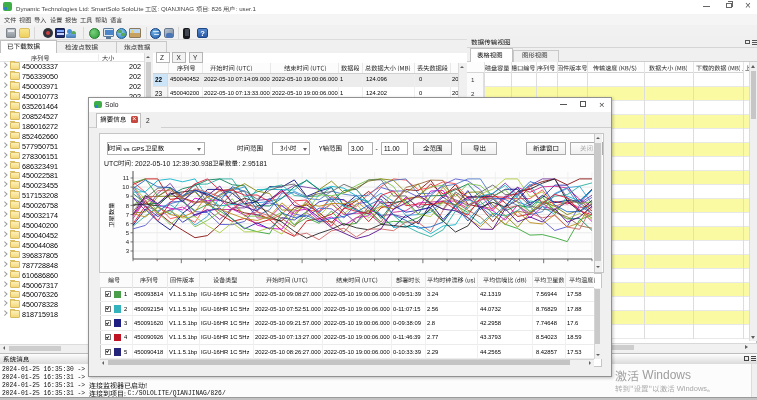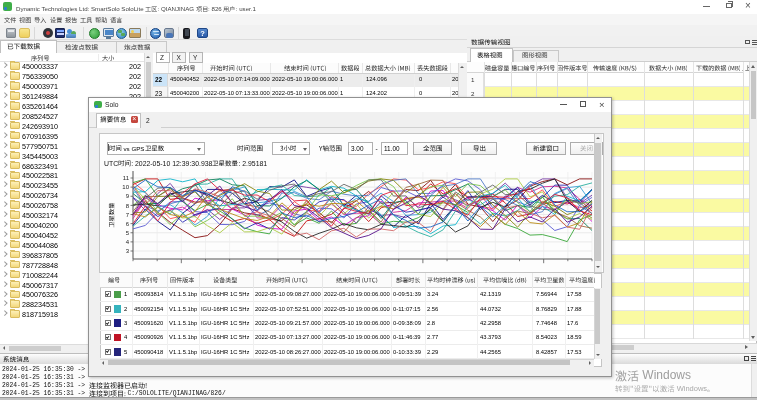--- a/index.html
+++ b/index.html
@@ -268,71 +268,71 @@
 <div class="a" style="left:22px;top:72.22px;font-size:7.2px;color:#000;white-space:pre;">756339050</div>
 <div class="a" style="left:129px;top:72.22px;width:12px;height:8px;overflow:hidden;font-size:7.2px;color:#000">2022</div>
 <div class="a" style="left:3px;top:83.24px;width:3.5px;height:3.5px;border-top:1px solid #9a9a9a;border-right:1px solid #9a9a9a;transform:rotate(45deg);transform-origin:center"></div>
 <div class="a" style="left:10px;top:82.24px;width:10px;height:7.5px;background:linear-gradient(#fdf0b8,#f3d87c);border:1px solid #d9bc60;border-radius:1px"></div>
 <div class="a" style="left:10px;top:81.24px;width:5px;height:1.5px;background:#e8cf74;border:1px solid #d9bc60;border-bottom:none;border-radius:1px 1px 0 0"></div>
 <div class="a" style="left:22px;top:82.14px;font-size:7.2px;color:#000;white-space:pre;">450003971</div>
 <div class="a" style="left:129px;top:82.14px;width:12px;height:8px;overflow:hidden;font-size:7.2px;color:#000">2022</div>
 <div class="a" style="left:3px;top:93.16px;width:3.5px;height:3.5px;border-top:1px solid #9a9a9a;border-right:1px solid #9a9a9a;transform:rotate(45deg);transform-origin:center"></div>
 <div class="a" style="left:10px;top:92.16px;width:10px;height:7.5px;background:linear-gradient(#fdf0b8,#f3d87c);border:1px solid #d9bc60;border-radius:1px"></div>
 <div class="a" style="left:10px;top:91.16px;width:5px;height:1.5px;background:#e8cf74;border:1px solid #d9bc60;border-bottom:none;border-radius:1px 1px 0 0"></div>
-<div class="a" style="left:22px;top:92.06px;font-size:7.2px;color:#000;white-space:pre;">361249884</div>
+<div class="a" style="left:22px;top:92.06px;font-size:7.2px;color:#000;white-space:pre;">450010773</div>
 <div class="a" style="left:129px;top:92.06px;width:12px;height:8px;overflow:hidden;font-size:7.2px;color:#000">2022</div>
 <div class="a" style="left:3px;top:103.08px;width:3.5px;height:3.5px;border-top:1px solid #9a9a9a;border-right:1px solid #9a9a9a;transform:rotate(45deg);transform-origin:center"></div>
 <div class="a" style="left:10px;top:102.08px;width:10px;height:7.5px;background:linear-gradient(#fdf0b8,#f3d87c);border:1px solid #d9bc60;border-radius:1px"></div>
 <div class="a" style="left:10px;top:101.08px;width:5px;height:1.5px;background:#e8cf74;border:1px solid #d9bc60;border-bottom:none;border-radius:1px 1px 0 0"></div>
 <div class="a" style="left:22px;top:101.98px;font-size:7.2px;color:#000;white-space:pre;">635261464</div>
 <div class="a" style="left:129px;top:101.98px;width:12px;height:8px;overflow:hidden;font-size:7.2px;color:#000">2022</div>
 <div class="a" style="left:3px;top:113px;width:3.5px;height:3.5px;border-top:1px solid #9a9a9a;border-right:1px solid #9a9a9a;transform:rotate(45deg);transform-origin:center"></div>
 <div class="a" style="left:10px;top:112px;width:10px;height:7.5px;background:linear-gradient(#fdf0b8,#f3d87c);border:1px solid #d9bc60;border-radius:1px"></div>
 <div class="a" style="left:10px;top:111px;width:5px;height:1.5px;background:#e8cf74;border:1px solid #d9bc60;border-bottom:none;border-radius:1px 1px 0 0"></div>
 <div class="a" style="left:22px;top:111.9px;font-size:7.2px;color:#000;white-space:pre;">208524527</div>
 <div class="a" style="left:129px;top:111.9px;width:12px;height:8px;overflow:hidden;font-size:7.2px;color:#000">2022</div>
 <div class="a" style="left:3px;top:122.92px;width:3.5px;height:3.5px;border-top:1px solid #9a9a9a;border-right:1px solid #9a9a9a;transform:rotate(45deg);transform-origin:center"></div>
 <div class="a" style="left:10px;top:121.92px;width:10px;height:7.5px;background:linear-gradient(#fdf0b8,#f3d87c);border:1px solid #d9bc60;border-radius:1px"></div>
 <div class="a" style="left:10px;top:120.92px;width:5px;height:1.5px;background:#e8cf74;border:1px solid #d9bc60;border-bottom:none;border-radius:1px 1px 0 0"></div>
-<div class="a" style="left:22px;top:121.82px;font-size:7.2px;color:#000;white-space:pre;">242693910</div>
+<div class="a" style="left:22px;top:121.82px;font-size:7.2px;color:#000;white-space:pre;">186016272</div>
 <div class="a" style="left:129px;top:121.82px;width:12px;height:8px;overflow:hidden;font-size:7.2px;color:#000">2022</div>
 <div class="a" style="left:3px;top:132.84px;width:3.5px;height:3.5px;border-top:1px solid #9a9a9a;border-right:1px solid #9a9a9a;transform:rotate(45deg);transform-origin:center"></div>
 <div class="a" style="left:10px;top:131.84px;width:10px;height:7.5px;background:linear-gradient(#fdf0b8,#f3d87c);border:1px solid #d9bc60;border-radius:1px"></div>
 <div class="a" style="left:10px;top:130.84px;width:5px;height:1.5px;background:#e8cf74;border:1px solid #d9bc60;border-bottom:none;border-radius:1px 1px 0 0"></div>
-<div class="a" style="left:22px;top:131.74px;font-size:7.2px;color:#000;white-space:pre;">670916395</div>
+<div class="a" style="left:22px;top:131.74px;font-size:7.2px;color:#000;white-space:pre;">852462660</div>
 <div class="a" style="left:129px;top:131.74px;width:12px;height:8px;overflow:hidden;font-size:7.2px;color:#000">2022</div>
 <div class="a" style="left:3px;top:142.76px;width:3.5px;height:3.5px;border-top:1px solid #9a9a9a;border-right:1px solid #9a9a9a;transform:rotate(45deg);transform-origin:center"></div>
 <div class="a" style="left:10px;top:141.76px;width:10px;height:7.5px;background:linear-gradient(#fdf0b8,#f3d87c);border:1px solid #d9bc60;border-radius:1px"></div>
 <div class="a" style="left:10px;top:140.76px;width:5px;height:1.5px;background:#e8cf74;border:1px solid #d9bc60;border-bottom:none;border-radius:1px 1px 0 0"></div>
 <div class="a" style="left:22px;top:141.66px;font-size:7.2px;color:#000;white-space:pre;">577950751</div>
 <div class="a" style="left:129px;top:141.66px;width:12px;height:8px;overflow:hidden;font-size:7.2px;color:#000">2022</div>
 <div class="a" style="left:3px;top:152.68px;width:3.5px;height:3.5px;border-top:1px solid #9a9a9a;border-right:1px solid #9a9a9a;transform:rotate(45deg);transform-origin:center"></div>
 <div class="a" style="left:10px;top:151.68px;width:10px;height:7.5px;background:linear-gradient(#fdf0b8,#f3d87c);border:1px solid #d9bc60;border-radius:1px"></div>
 <div class="a" style="left:10px;top:150.68px;width:5px;height:1.5px;background:#e8cf74;border:1px solid #d9bc60;border-bottom:none;border-radius:1px 1px 0 0"></div>
-<div class="a" style="left:22px;top:151.58px;font-size:7.2px;color:#000;white-space:pre;">345445003</div>
+<div class="a" style="left:22px;top:151.58px;font-size:7.2px;color:#000;white-space:pre;">278306151</div>
 <div class="a" style="left:129px;top:151.58px;width:12px;height:8px;overflow:hidden;font-size:7.2px;color:#000">2022</div>
 <div class="a" style="left:3px;top:162.6px;width:3.5px;height:3.5px;border-top:1px solid #9a9a9a;border-right:1px solid #9a9a9a;transform:rotate(45deg);transform-origin:center"></div>
 <div class="a" style="left:10px;top:161.6px;width:10px;height:7.5px;background:linear-gradient(#fdf0b8,#f3d87c);border:1px solid #d9bc60;border-radius:1px"></div>
 <div class="a" style="left:10px;top:160.6px;width:5px;height:1.5px;background:#e8cf74;border:1px solid #d9bc60;border-bottom:none;border-radius:1px 1px 0 0"></div>
 <div class="a" style="left:22px;top:161.5px;font-size:7.2px;color:#000;white-space:pre;">686323491</div>
 <div class="a" style="left:129px;top:161.5px;width:12px;height:8px;overflow:hidden;font-size:7.2px;color:#000">2022</div>
 <div class="a" style="left:3px;top:172.52px;width:3.5px;height:3.5px;border-top:1px solid #9a9a9a;border-right:1px solid #9a9a9a;transform:rotate(45deg);transform-origin:center"></div>
 <div class="a" style="left:10px;top:171.52px;width:10px;height:7.5px;background:linear-gradient(#fdf0b8,#f3d87c);border:1px solid #d9bc60;border-radius:1px"></div>
 <div class="a" style="left:10px;top:170.52px;width:5px;height:1.5px;background:#e8cf74;border:1px solid #d9bc60;border-bottom:none;border-radius:1px 1px 0 0"></div>
 <div class="a" style="left:22px;top:171.42px;font-size:7.2px;color:#000;white-space:pre;">450022581</div>
 <div class="a" style="left:129px;top:171.42px;width:12px;height:8px;overflow:hidden;font-size:7.2px;color:#000">2022</div>
 <div class="a" style="left:3px;top:182.44px;width:3.5px;height:3.5px;border-top:1px solid #9a9a9a;border-right:1px solid #9a9a9a;transform:rotate(45deg);transform-origin:center"></div>
 <div class="a" style="left:10px;top:181.44px;width:10px;height:7.5px;background:linear-gradient(#fdf0b8,#f3d87c);border:1px solid #d9bc60;border-radius:1px"></div>
 <div class="a" style="left:10px;top:180.44px;width:5px;height:1.5px;background:#e8cf74;border:1px solid #d9bc60;border-bottom:none;border-radius:1px 1px 0 0"></div>
 <div class="a" style="left:22px;top:181.34px;font-size:7.2px;color:#000;white-space:pre;">450023455</div>
 <div class="a" style="left:129px;top:181.34px;width:12px;height:8px;overflow:hidden;font-size:7.2px;color:#000">2022</div>
 <div class="a" style="left:3px;top:192.36px;width:3.5px;height:3.5px;border-top:1px solid #9a9a9a;border-right:1px solid #9a9a9a;transform:rotate(45deg);transform-origin:center"></div>
 <div class="a" style="left:10px;top:191.36px;width:10px;height:7.5px;background:linear-gradient(#fdf0b8,#f3d87c);border:1px solid #d9bc60;border-radius:1px"></div>
 <div class="a" style="left:10px;top:190.36px;width:5px;height:1.5px;background:#e8cf74;border:1px solid #d9bc60;border-bottom:none;border-radius:1px 1px 0 0"></div>
-<div class="a" style="left:22px;top:191.26px;font-size:7.2px;color:#000;white-space:pre;">450026734</div>
+<div class="a" style="left:22px;top:191.26px;font-size:7.2px;color:#000;white-space:pre;">517153208</div>
 <div class="a" style="left:129px;top:191.26px;width:12px;height:8px;overflow:hidden;font-size:7.2px;color:#000">2022</div>
 <div class="a" style="left:3px;top:202.28px;width:3.5px;height:3.5px;border-top:1px solid #9a9a9a;border-right:1px solid #9a9a9a;transform:rotate(45deg);transform-origin:center"></div>
 <div class="a" style="left:10px;top:201.28px;width:10px;height:7.5px;background:linear-gradient(#fdf0b8,#f3d87c);border:1px solid #d9bc60;border-radius:1px"></div>
 <div class="a" style="left:10px;top:200.28px;width:5px;height:1.5px;background:#e8cf74;border:1px solid #d9bc60;border-bottom:none;border-radius:1px 1px 0 0"></div>
 <div class="a" style="left:22px;top:201.18px;font-size:7.2px;color:#000;white-space:pre;">450026758</div>
 <div class="a" style="left:129px;top:201.18px;width:12px;height:8px;overflow:hidden;font-size:7.2px;color:#000">2022</div>
 <div class="a" style="left:3px;top:212.2px;width:3.5px;height:3.5px;border-top:1px solid #9a9a9a;border-right:1px solid #9a9a9a;transform:rotate(45deg);transform-origin:center"></div>
 <div class="a" style="left:10px;top:211.2px;width:10px;height:7.5px;background:linear-gradient(#fdf0b8,#f3d87c);border:1px solid #d9bc60;border-radius:1px"></div>
 <div class="a" style="left:10px;top:210.2px;width:5px;height:1.5px;background:#e8cf74;border:1px solid #d9bc60;border-bottom:none;border-radius:1px 1px 0 0"></div>
 <div class="a" style="left:22px;top:211.1px;font-size:7.2px;color:#000;white-space:pre;">450032174</div>
@@ -358,36 +358,36 @@
 <div class="a" style="left:22px;top:250.78px;font-size:7.2px;color:#000;white-space:pre;">396837805</div>
 <div class="a" style="left:129px;top:250.78px;width:12px;height:8px;overflow:hidden;font-size:7.2px;color:#000">2022</div>
 <div class="a" style="left:3px;top:261.8px;width:3.5px;height:3.5px;border-top:1px solid #9a9a9a;border-right:1px solid #9a9a9a;transform:rotate(45deg);transform-origin:center"></div>
 <div class="a" style="left:10px;top:260.8px;width:10px;height:7.5px;background:linear-gradient(#fdf0b8,#f3d87c);border:1px solid #d9bc60;border-radius:1px"></div>
 <div class="a" style="left:10px;top:259.8px;width:5px;height:1.5px;background:#e8cf74;border:1px solid #d9bc60;border-bottom:none;border-radius:1px 1px 0 0"></div>
 <div class="a" style="left:22px;top:260.7px;font-size:7.2px;color:#000;white-space:pre;">787728848</div>
 <div class="a" style="left:129px;top:260.7px;width:12px;height:8px;overflow:hidden;font-size:7.2px;color:#000">2022</div>
 <div class="a" style="left:3px;top:271.72px;width:3.5px;height:3.5px;border-top:1px solid #9a9a9a;border-right:1px solid #9a9a9a;transform:rotate(45deg);transform-origin:center"></div>
 <div class="a" style="left:10px;top:270.72px;width:10px;height:7.5px;background:linear-gradient(#fdf0b8,#f3d87c);border:1px solid #d9bc60;border-radius:1px"></div>
 <div class="a" style="left:10px;top:269.72px;width:5px;height:1.5px;background:#e8cf74;border:1px solid #d9bc60;border-bottom:none;border-radius:1px 1px 0 0"></div>
-<div class="a" style="left:22px;top:270.62px;font-size:7.2px;color:#000;white-space:pre;">710082244</div>
+<div class="a" style="left:22px;top:270.62px;font-size:7.2px;color:#000;white-space:pre;">610686860</div>
 <div class="a" style="left:129px;top:270.62px;width:12px;height:8px;overflow:hidden;font-size:7.2px;color:#000">2022</div>
 <div class="a" style="left:3px;top:281.64px;width:3.5px;height:3.5px;border-top:1px solid #9a9a9a;border-right:1px solid #9a9a9a;transform:rotate(45deg);transform-origin:center"></div>
 <div class="a" style="left:10px;top:280.64px;width:10px;height:7.5px;background:linear-gradient(#fdf0b8,#f3d87c);border:1px solid #d9bc60;border-radius:1px"></div>
 <div class="a" style="left:10px;top:279.64px;width:5px;height:1.5px;background:#e8cf74;border:1px solid #d9bc60;border-bottom:none;border-radius:1px 1px 0 0"></div>
 <div class="a" style="left:22px;top:280.54px;font-size:7.2px;color:#000;white-space:pre;">450067317</div>
 <div class="a" style="left:129px;top:280.54px;width:12px;height:8px;overflow:hidden;font-size:7.2px;color:#000">2022</div>
 <div class="a" style="left:3px;top:291.56px;width:3.5px;height:3.5px;border-top:1px solid #9a9a9a;border-right:1px solid #9a9a9a;transform:rotate(45deg);transform-origin:center"></div>
 <div class="a" style="left:10px;top:290.56px;width:10px;height:7.5px;background:linear-gradient(#fdf0b8,#f3d87c);border:1px solid #d9bc60;border-radius:1px"></div>
 <div class="a" style="left:10px;top:289.56px;width:5px;height:1.5px;background:#e8cf74;border:1px solid #d9bc60;border-bottom:none;border-radius:1px 1px 0 0"></div>
 <div class="a" style="left:22px;top:290.46px;font-size:7.2px;color:#000;white-space:pre;">450076326</div>
 <div class="a" style="left:129px;top:290.46px;width:12px;height:8px;overflow:hidden;font-size:7.2px;color:#000">2022</div>
 <div class="a" style="left:3px;top:301.48px;width:3.5px;height:3.5px;border-top:1px solid #9a9a9a;border-right:1px solid #9a9a9a;transform:rotate(45deg);transform-origin:center"></div>
 <div class="a" style="left:10px;top:300.48px;width:10px;height:7.5px;background:linear-gradient(#fdf0b8,#f3d87c);border:1px solid #d9bc60;border-radius:1px"></div>
 <div class="a" style="left:10px;top:299.48px;width:5px;height:1.5px;background:#e8cf74;border:1px solid #d9bc60;border-bottom:none;border-radius:1px 1px 0 0"></div>
-<div class="a" style="left:22px;top:300.38px;font-size:7.2px;color:#000;white-space:pre;">288234531</div>
+<div class="a" style="left:22px;top:300.38px;font-size:7.2px;color:#000;white-space:pre;">450078328</div>
 <div class="a" style="left:129px;top:300.38px;width:12px;height:8px;overflow:hidden;font-size:7.2px;color:#000">2022</div>
 <div class="a" style="left:3px;top:311.4px;width:3.5px;height:3.5px;border-top:1px solid #9a9a9a;border-right:1px solid #9a9a9a;transform:rotate(45deg);transform-origin:center"></div>
 <div class="a" style="left:10px;top:310.4px;width:10px;height:7.5px;background:linear-gradient(#fdf0b8,#f3d87c);border:1px solid #d9bc60;border-radius:1px"></div>
 <div class="a" style="left:10px;top:309.4px;width:5px;height:1.5px;background:#e8cf74;border:1px solid #d9bc60;border-bottom:none;border-radius:1px 1px 0 0"></div>
 <div class="a" style="left:22px;top:310.3px;font-size:7.2px;color:#000;white-space:pre;">818715918</div>
 <div class="a" style="left:129px;top:310.3px;width:12px;height:8px;overflow:hidden;font-size:7.2px;color:#000">2022</div>
 <div class="a" style="left:144px;top:53px;width:8.5px;height:299px;background:#f0f0f0;border-left:1px solid #dcdcdc"></div>
 <div class="a" style="left:146.2px;top:55.5px;width:0;height:0;border-left:2px solid transparent;border-right:2px solid transparent;border-bottom:2.6px solid #606060"></div>
 <div class="a" style="left:145.5px;top:62px;width:5.5px;height:80px;background:#cdcdcd"></div>
 <div class="a" style="left:146.2px;top:346px;width:0;height:0;border-left:2px solid transparent;border-right:2px solid transparent;border-top:2.6px solid #606060"></div>

